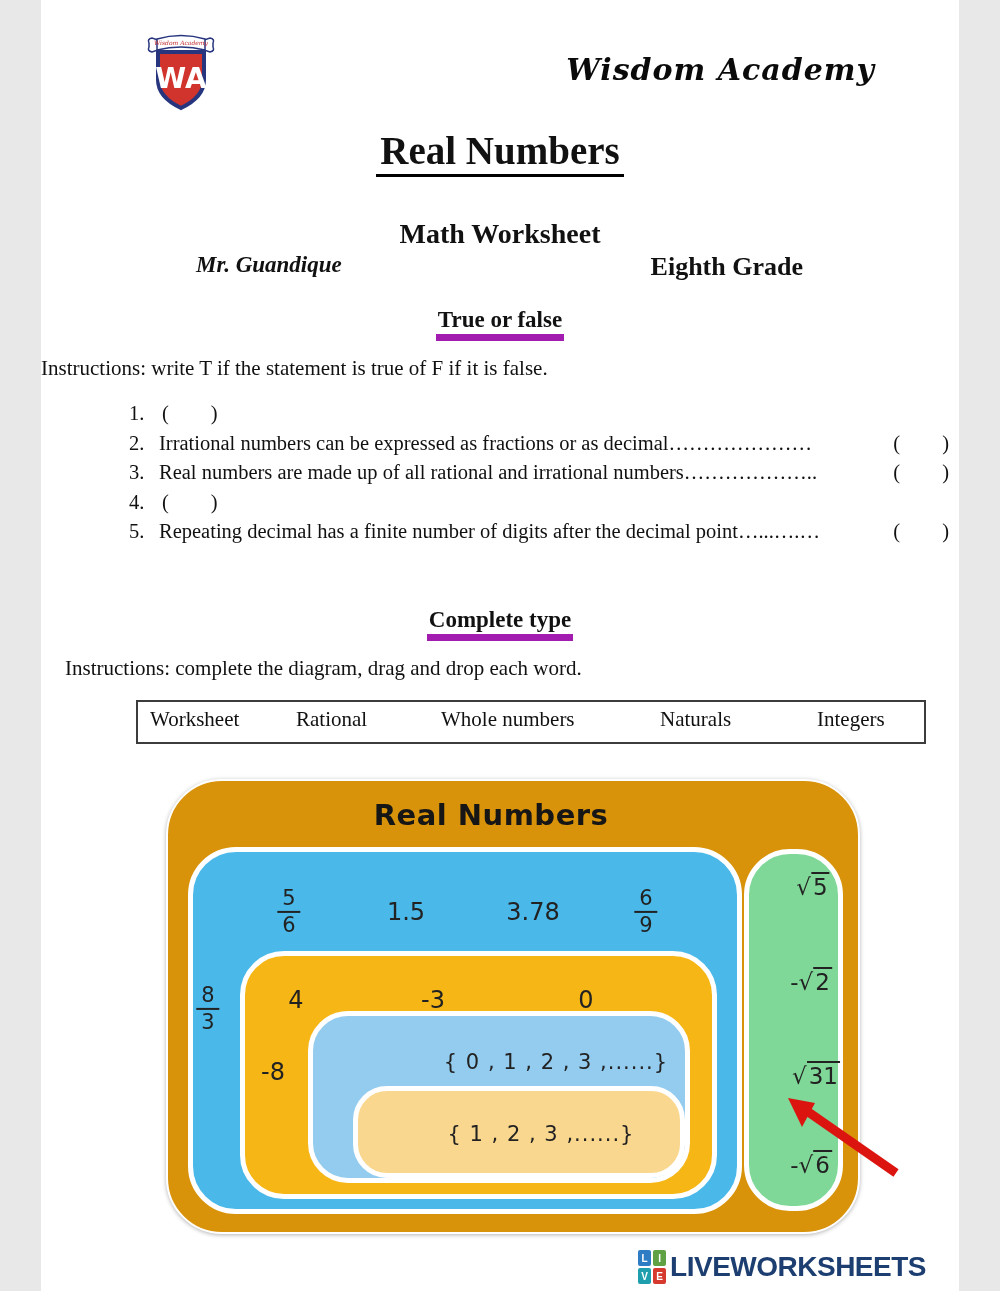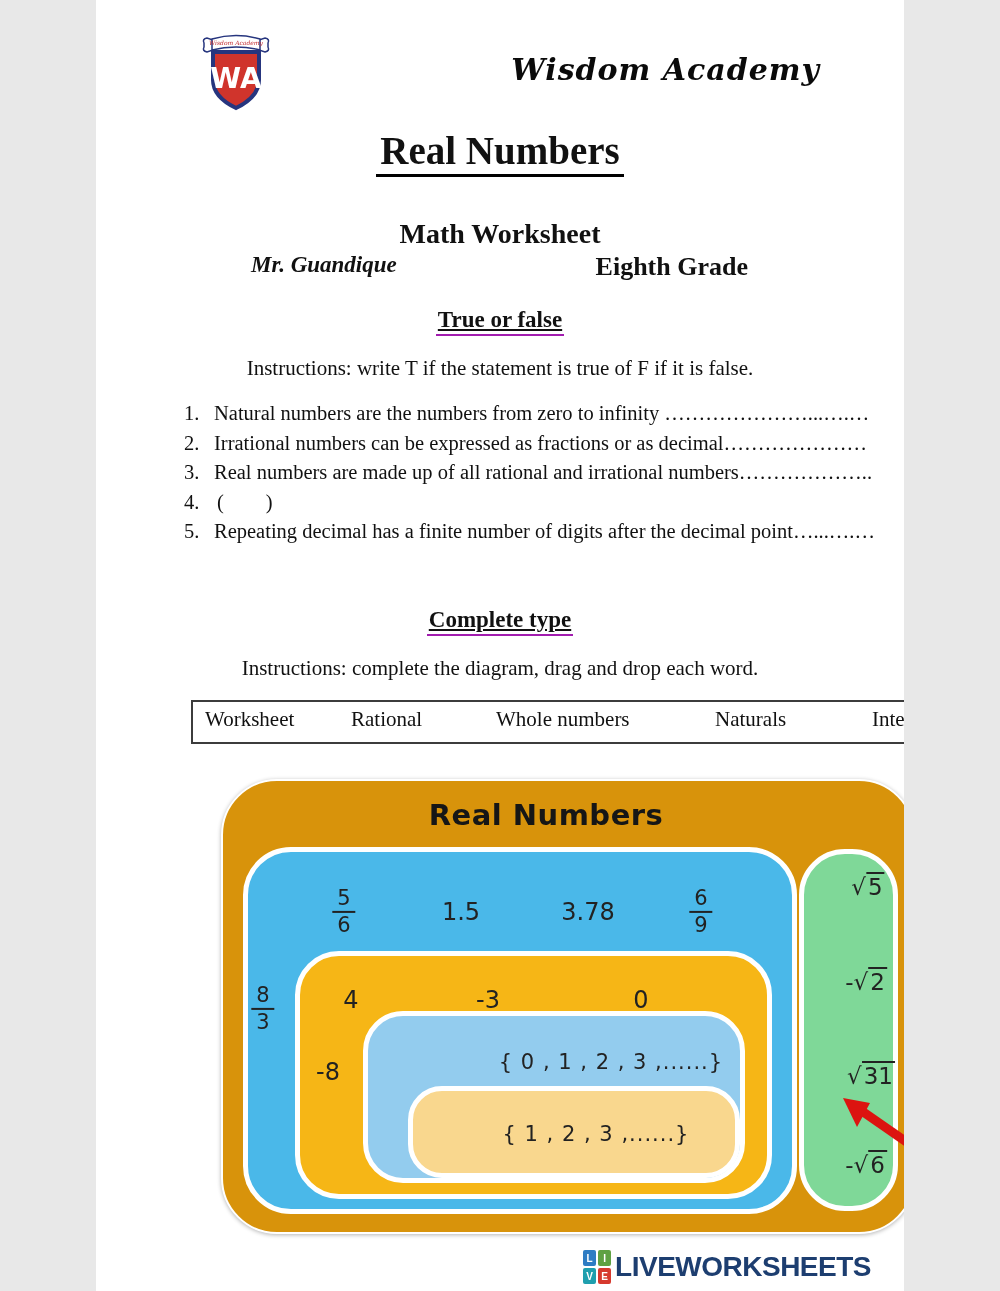--- a/index.html
+++ b/index.html
@@ -1,35 +1,35 @@
 <!DOCTYPE html>
 <html><head>
 <meta charset="utf-8">
 <style>
   html,body{margin:0;padding:0;background:#e8e8e8;}
-  .page{position:relative;width:808px;height:1291px;background:#ffffff;margin:0 auto;
+  .page{position:relative;width:918px;height:1291px;background:#ffffff;margin:0 auto;
         font-family:"Liberation Serif",serif;color:#111;overflow:hidden;}
 
   
   .wa-logo{position:absolute;left:103px;top:30px;width:74px;height:82px;}
   .school-script{position:absolute;right:84px;top:52px;font-family:"DejaVu Serif",serif;
         font-style:italic;font-weight:bold;font-size:30px;color:#0a0a0a;letter-spacing:1px;}
   .main-title{position:absolute;left:0;top:128px;width:100%;text-align:center;}
   .main-title span{display:inline-block;font-size:39px;font-weight:bold;
         border-bottom:3px solid #000;padding:0 4px 1px;}
   .subtitle{position:absolute;left:0;top:218px;width:100%;text-align:center;
         font-size:28px;font-weight:bold;}
   .teacher{position:absolute;left:155px;top:252px;font-size:23px;font-weight:bold;font-style:italic;}
   .grade{position:absolute;right:156px;top:252px;font-size:26px;font-weight:bold;}
 
   
   .sec-head{position:absolute;left:0;width:100%;text-align:center;}
   .sec-head span{display:inline-block;font-size:23px;font-weight:bold;
-        border-bottom:2px solid #a21caf;padding:0 2px 1px;text-decoration:underline;}
-  .instr{position:absolute;left:0;width:100%;text-align:center;font-size:21px;}
+        border-bottom:7px solid #a21caf;padding:0 2px 1px;}
+  .instr{position:absolute;left:0;width:100%;font-size:21px;}
 
   
   .questions{position:absolute;left:88px;top:399px;width:820px;}
   .q-row{display:flex;align-items:baseline;font-size:20.5px;height:29.5px;line-height:29.5px;}
   .q-num{width:30px;flex:0 0 auto;}
   .q-text{flex:1 1 auto;overflow:hidden;white-space:nowrap;}
   .q-slot{flex:0 0 auto;white-space:pre;margin-left:3px;}
   .slot-gap{display:inline-block;width:42px;}
 
   
@@ -94,21 +94,20 @@
   <div class="grade">Eighth Grade</div>
 
   <div class="sec-head" style="top:307px;">
     <span>True or false</span>
   </div>
   <div class="instr" style="top:356px;">Instructions: write T if the statement is true of F if it is false.</div>
 
   <div class="questions">
     <div class="q-row">
       <span class="q-num">1.</span>
-      <span class="q-text">Natural numbers are the numbers from zero to infinity …………………...….…</span>
       <span class="q-slot"><span>(</span><span class="slot-gap"></span><span>)</span></span>
     </div>
     <div class="q-row">
       <span class="q-num">2.</span>
       <span class="q-text">Irrational numbers can be expressed as fractions or as decimal…………………</span>
       <span class="q-slot"><span>(</span><span class="slot-gap"></span><span>)</span></span>
     </div>
     <div class="q-row">
       <span class="q-num">3.</span>
       <span class="q-text">Real numbers are made up of all rational and irrational numbers………………..</span>
@@ -121,21 +120,21 @@
     <div class="q-row">
       <span class="q-num">5.</span>
       <span class="q-text">Repeating decimal has a finite number of digits after the decimal point…...….…</span>
       <span class="q-slot"><span>(</span><span class="slot-gap"></span><span>)</span></span>
     </div>
   </div>
 
   <div class="sec-head" style="top:607px;">
     <span>Complete type</span>
   </div>
-  <div class="instr" style="top:656px;">Instructions: complete the diagram, drag and drop each word.</div>
+  <div class="instr" style="top:656px;padding-left:24px;">Instructions: complete the diagram, drag and drop each word.</div>
 
   <div class="word-bank">
     <span style="left:12px;">Worksheet</span>
     <span style="left:158px;">Rational</span>
     <span style="left:303px;">Whole numbers</span>
     <span style="left:522px;">Naturals</span>
     <span style="left:679px;">Integers</span>
   </div>
 
   <div class="diagram">

